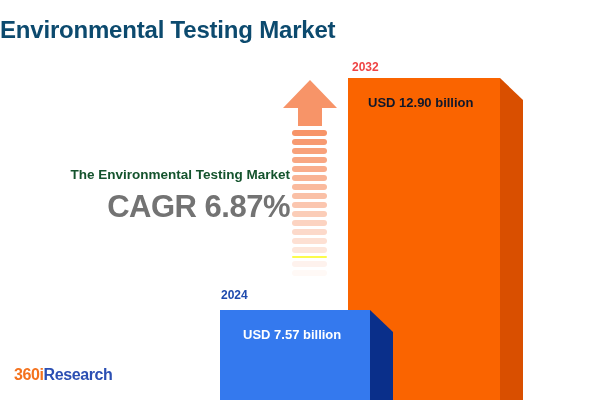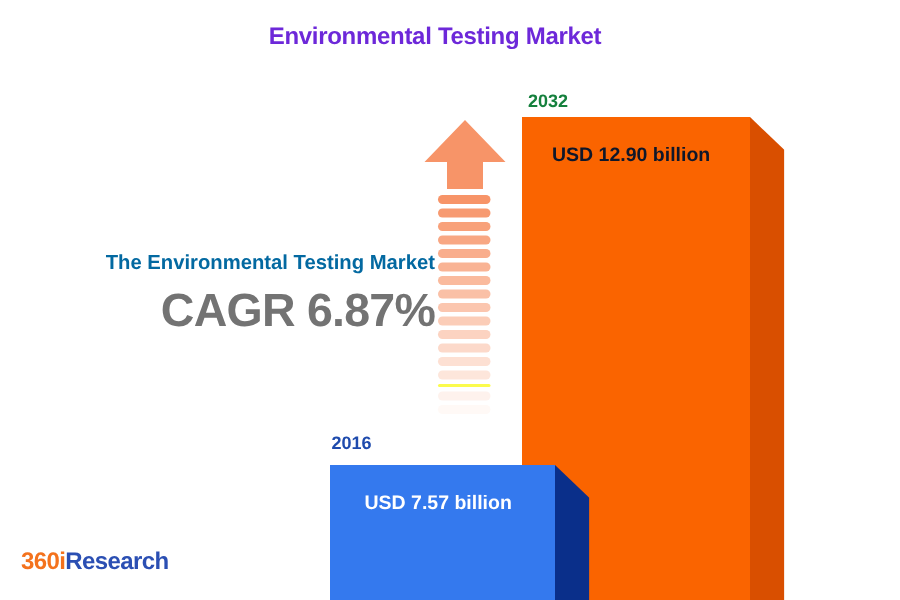--- a/index.html
+++ b/index.html
@@ -20,40 +20,39 @@
     background: #ffffff;
     overflow: hidden;
   }
 
   
   #chart-title {
     position: absolute;
     left: 0;
     top: 16px;
     width: 580px;
-    text-align: center;
-    font-size: 16px;
-    font-weight: bold;
-    color: #6d28d9;
+    font-size: 24px;
+    font-weight: bold;
+    color: #0c4a6e;
     letter-spacing: -0.2px;
     white-space: nowrap;
   }
 
   
   #caption-block {
     position: absolute;
     left: 14px;
     top: 165px;
     width: 276px;
     text-align: right;
   }
   .caption-line {
     font-size: 13.5px;
     font-weight: bold;
-    color: #0369a1;
+    color: #14532d;
     line-height: 19px;
     white-space: nowrap;
   }
   #cagr-value {
     margin-top: 6px;
     font-size: 31px;
     font-weight: bold;
     color: #737373;
     line-height: 34px;
     letter-spacing: -0.5px;
@@ -126,21 +125,21 @@
     height: 322px;
     background: #d94f00;
     clip-path: polygon(0 0, 100% 22px, 100% 100%, 0 100%);
   }
   #label-2032 {
     position: absolute;
     left: 352px;
     top: 60px;
     font-size: 12px;
     font-weight: bold;
-    color: #15803d;
+    color: #ef4444;
     white-space: nowrap;
   }
   #value-2032 {
     position: absolute;
     left: 368px;
     top: 95px;
     font-size: 13px;
     font-weight: bold;
     color: #0f172a;
     white-space: nowrap;
@@ -231,18 +230,18 @@
     <div id="bar-2032-face"></div>
     <div id="bar-2032-side"></div>
   </div>
   <div id="label-2032">2032</div>
   <div id="value-2032">USD 12.90 billion</div>
 
   <div class="bar-group" id="bar-2024">
     <div id="bar-2024-face"></div>
     <div id="bar-2024-side"></div>
   </div>
-  <div id="label-2024">2016</div>
+  <div id="label-2024">2024</div>
   <div id="value-2024">USD 7.57 billion</div>
 
   <div id="logo"><span class="logo-orange">360i</span><span class="logo-blue">Research</span></div>
 
 </div>
 
 </body></html>

